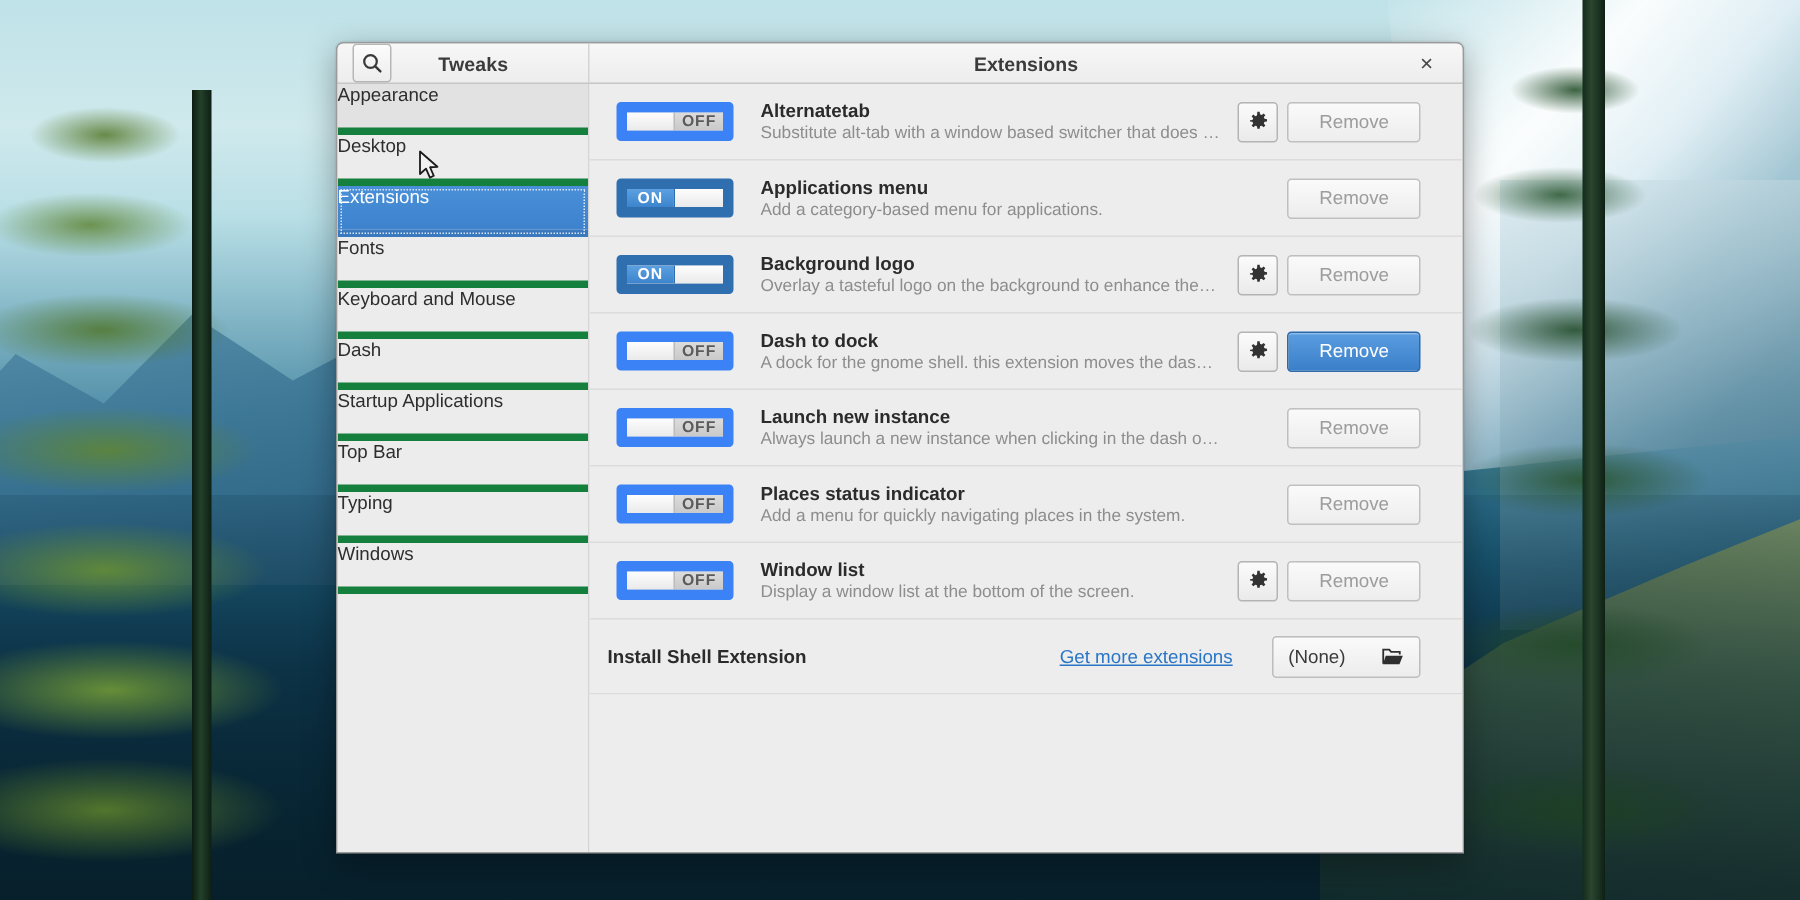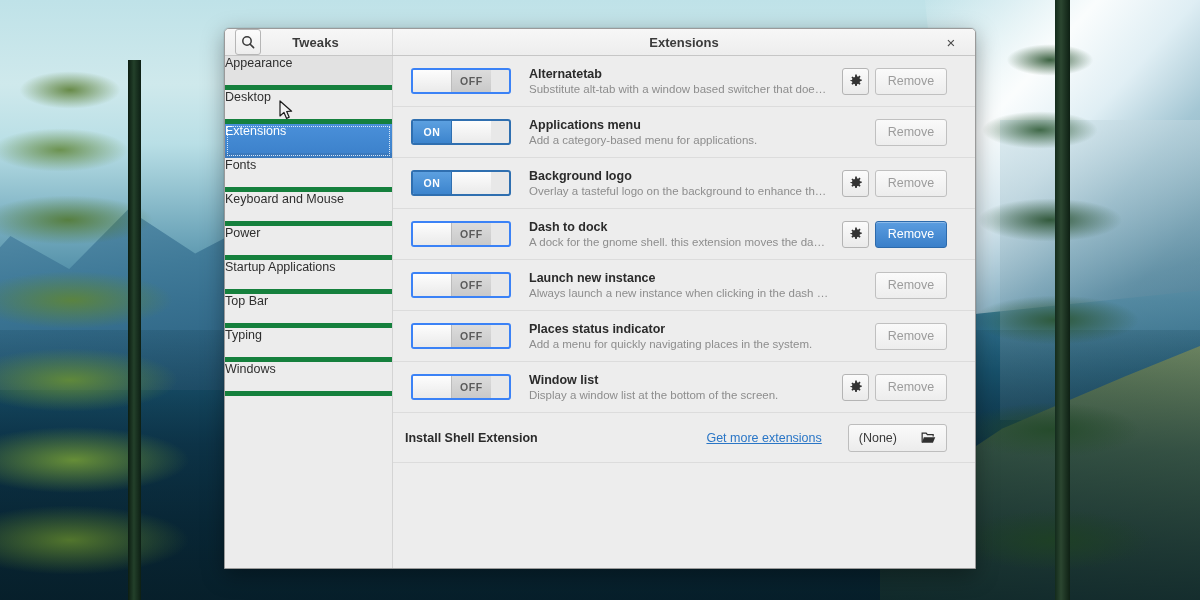--- a/index.html
+++ b/index.html
@@ -212,22 +212,22 @@
 
   .ext-row {
     display: flex; align-items: center;
     height: 51px;
     padding: 0 28px 0 8px;
     border-bottom: 1px solid #dcdcdc;
   }
 
   
   .switch {
-    width: 100px; height: 26px;
-    border: 2px solid #3b82f6;
+    width: 78px; height: 26px;
+    border: 7px solid #3b82f6;
     border-radius: 3px;
     display: flex;
     overflow: hidden;
     flex: none;
     margin-left: 10px;
     cursor: pointer;
     background: #e8e8e8;
   }
   .switch .knob {
     width: 39px;
@@ -275,21 +275,21 @@
     width: 27px; height: 27px;
     border: 1px solid #b4b4b4;
     border-radius: 3px;
     background: linear-gradient(to bottom, #fbfbfb, #eaeaea);
     display: flex; align-items: center; justify-content: center;
     cursor: pointer;
   }
   .gear-slot { width: 27px; height: 27px; }
   .btn {
     min-width: 72px; height: 27px;
-    padding: 0 4px;
+    padding: 0 20px;
     border: 1px solid #c0c0c0;
     border-radius: 3px;
     background: linear-gradient(to bottom, #fafafa, #ededed);
     font-size: 12.5px; color: #9c9c9c;
     font-family: "Liberation Sans", sans-serif;
     cursor: pointer;
     display: flex; align-items: center; justify-content: center;
   }
   .btn.primary {
     background: linear-gradient(to bottom, #5b9de0, #3a7fc9);
@@ -379,21 +379,21 @@
         <div class="side-item selected">
           <span>Extensions</span>
         </div>
         <div class="side-item">
           <span>Fonts</span>
         </div>
         <div class="side-item">
           <span>Keyboard and Mouse</span>
         </div>
         <div class="side-item">
-          <span>Power</span>
+          <span>Dash</span>
         </div>
         <div class="side-item">
           <span>Startup Applications</span>
         </div>
         <div class="side-item">
           <span>Top Bar</span>
         </div>
         <div class="side-item">
           <span>Typing</span>
         </div>

